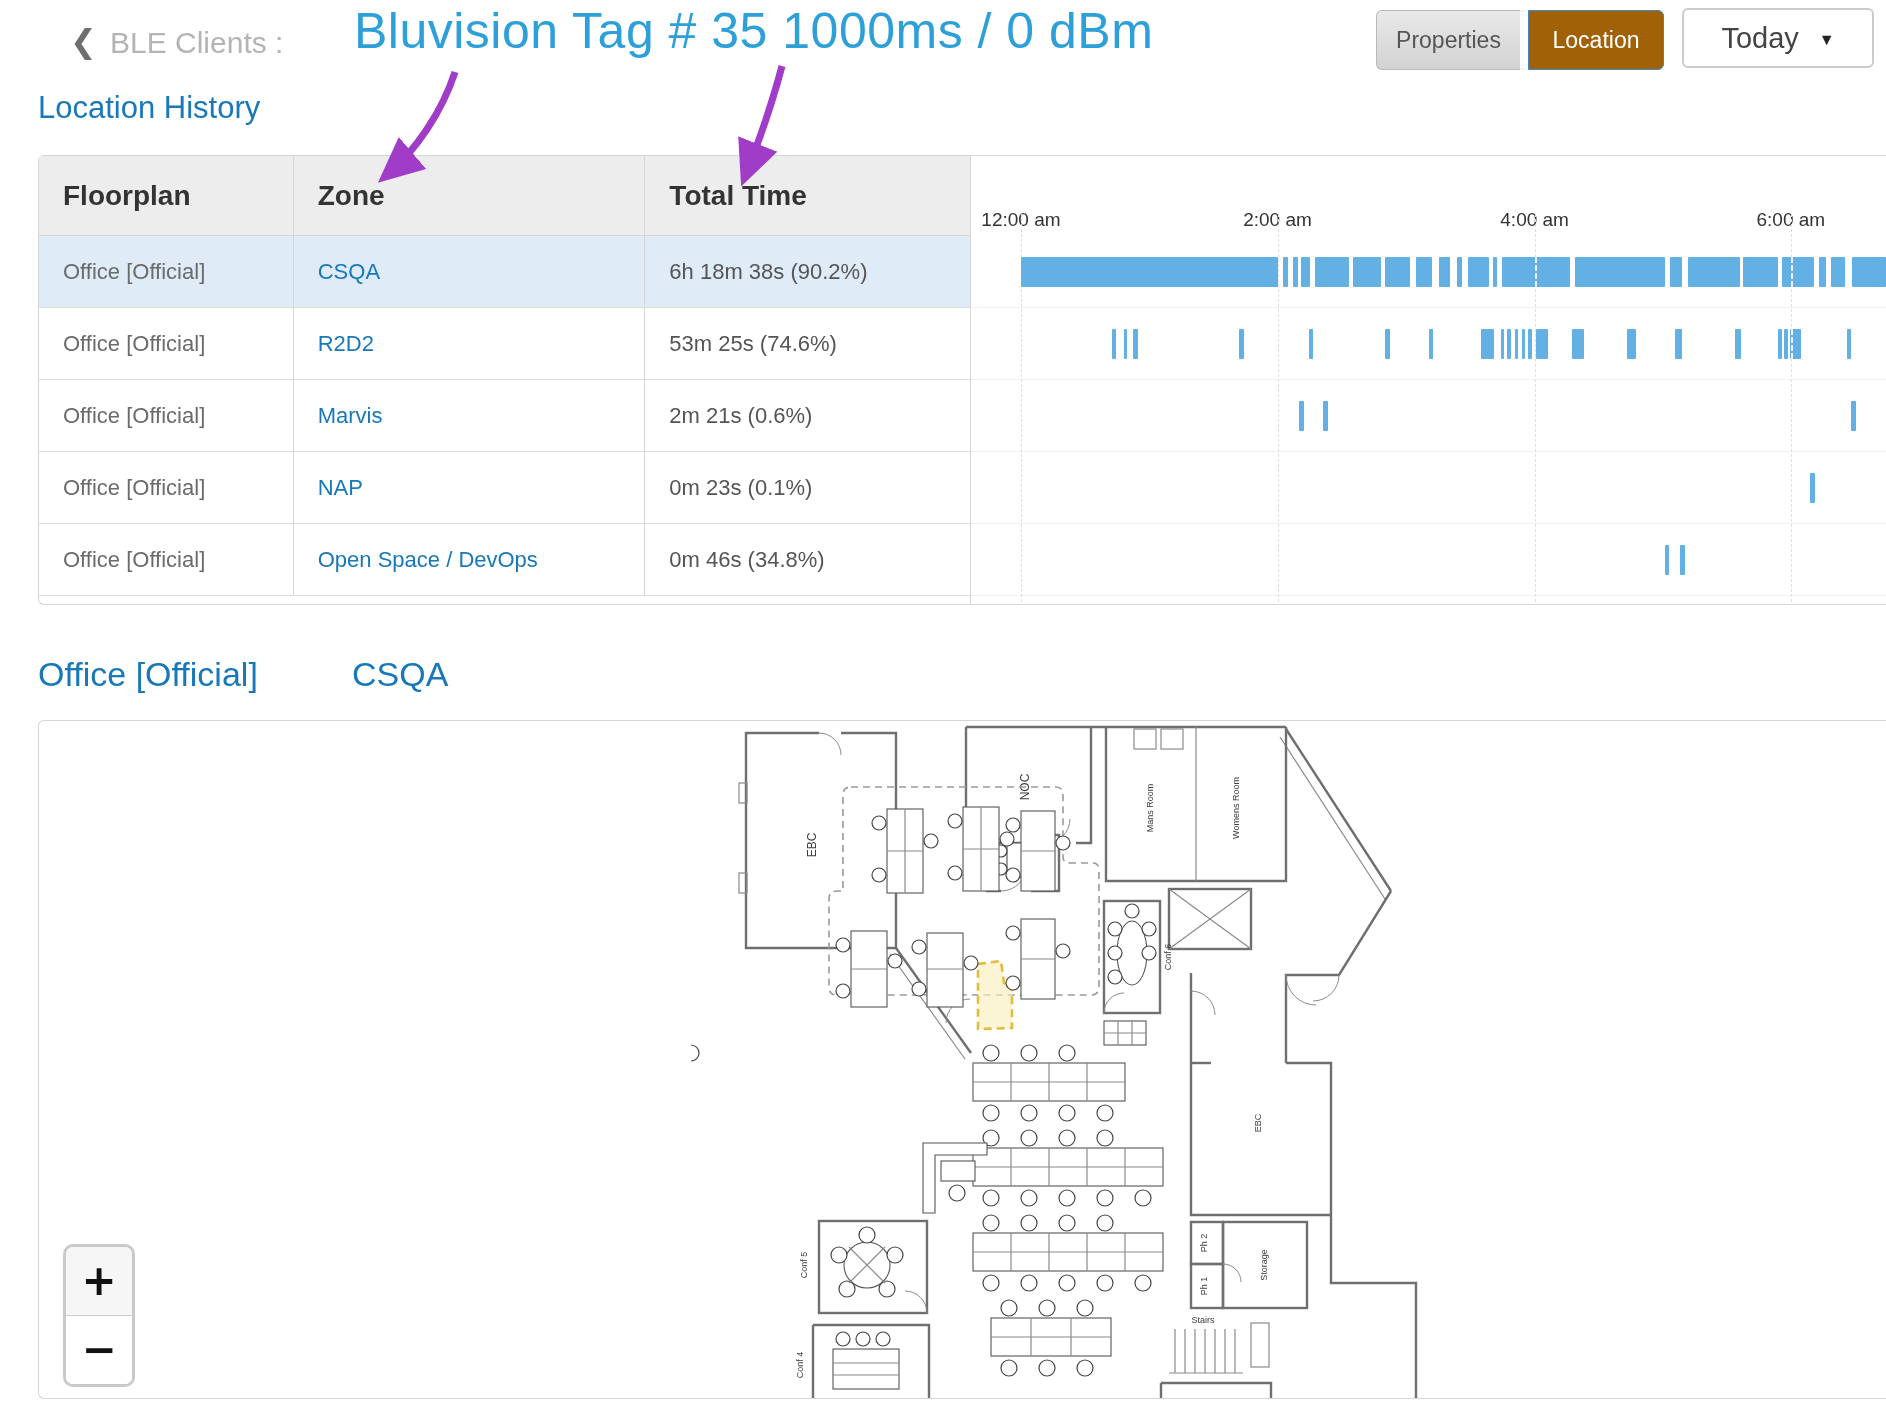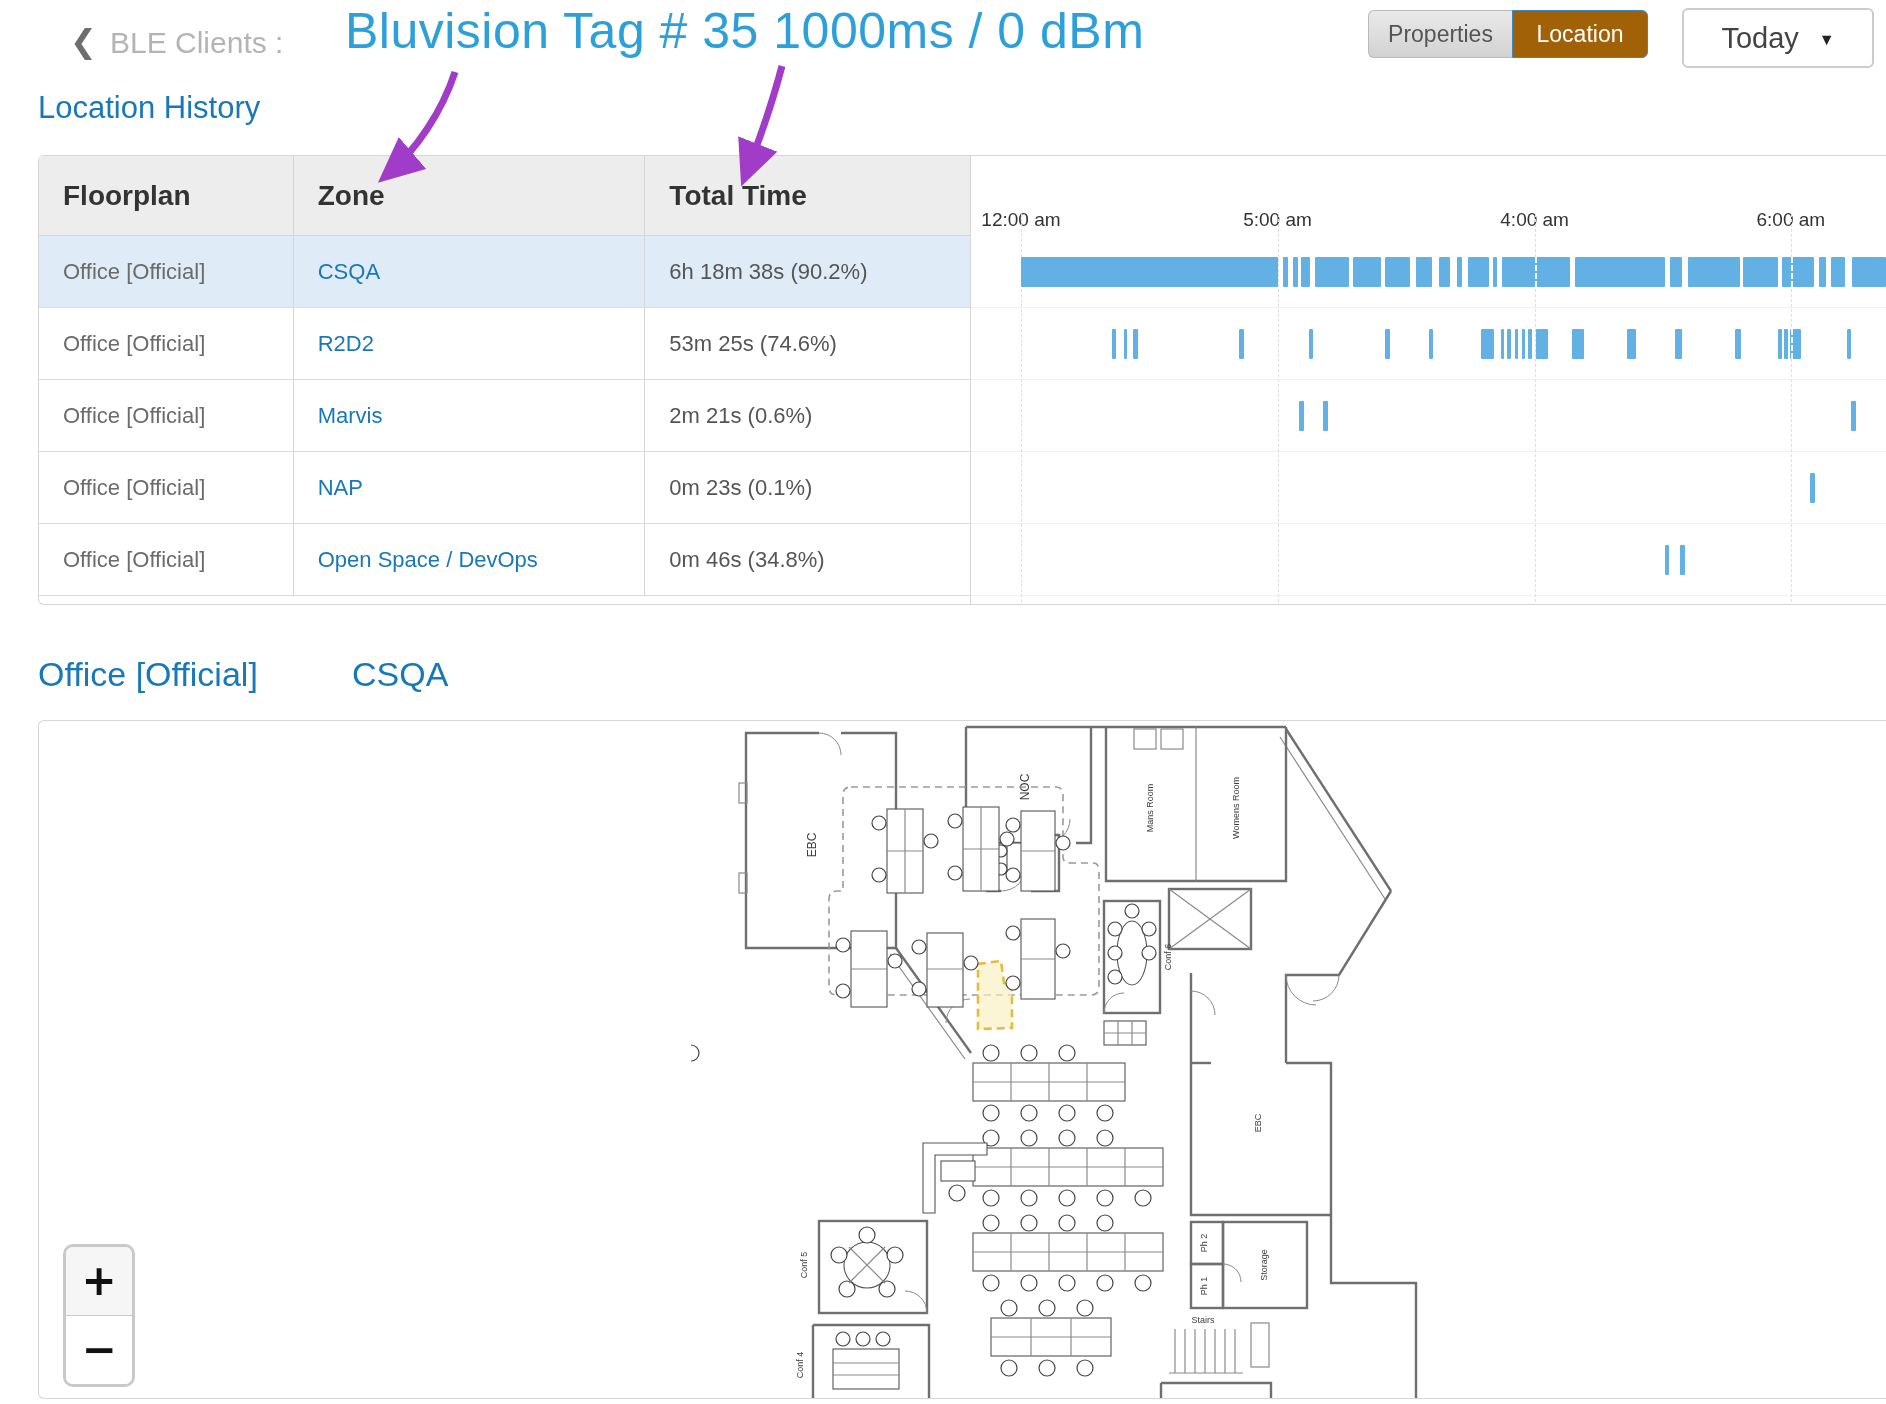--- a/index.html
+++ b/index.html
@@ -3,23 +3,23 @@
 <meta charset="utf-8">
 <style>
   * { box-sizing: border-box; margin: 0; padding: 0; }
   html,body { width:1886px; height:1404px; background:#fff; overflow:hidden;
     font-family:"Liberation Sans","DejaVu Sans",sans-serif; }
 
   
   #header { position:absolute; left:0; top:0; width:1886px; height:155px; }
   #back-chevron { position:absolute; left:70px; top:22px; font-size:32px; font-weight:bold; color:#6e6e6e; cursor:pointer; }
   #breadcrumb { position:absolute; left:110px; top:26px; font-size:30px; color:#b4b4b4; }
-  #page-title { position:absolute; left:345px; top:2px; font-size:50px; font-weight:300; color:#2d9fd9; letter-spacing:.5px; white-space:nowrap; }
+  #page-title { position:absolute; left:354px; top:2px; font-size:50px; font-weight:300; color:#2d9fd9; letter-spacing:.5px; white-space:nowrap; }
   #view-toggle { position:absolute; left:1368px; top:10px; height:56px; display:flex; border-radius:6px; }
-  .toggle-btn { height:48px; display:flex; align-items:center; justify-content:center; font-size:23px; cursor:pointer; }
+  .toggle-btn { height:60px; display:flex; align-items:center; justify-content:center; font-size:23px; cursor:pointer;margin-left:8px; }
   #btn-properties { width:144px; background:linear-gradient(#e9e9e9,#d2d2d2); color:#555; border:1px solid #b9b9b9; border-right:none; border-radius:6px 0 0 6px; }
   #btn-location { width:136px; background:#a16207; color:#fff; border:1px solid #3e87c2; border-radius:0 6px 6px 0; }
   #date-btn { position:absolute; left:1682px; top:8px; width:192px; height:60px; background:#fff; border:2px solid #ccc; border-radius:6px; display:flex; align-items:center; justify-content:center; gap:20px; cursor:pointer; }
   #date-btn .lbl { font-size:29px; color:#444; }
   #date-btn .caret { font-size:16px; color:#222; padding-top:4px; }
   #section-title-1 { position:absolute; left:38px; top:90px; font-size:31px; color:#1878b8; }
 
   
   #anno-svg { position:absolute; left:0; top:0; width:1886px; height:250px; pointer-events:none; z-index:8; }
 
@@ -143,21 +143,21 @@
           <span class="cell-link">Open Space / DevOps</span>
         </div>
       <div class="c3 cell-time">0m 46s (34.8%)</div>
     </div>
     <div class="t-strip"></div>
   </div>
 
   <div id="timeline">
     <div id="tl-axis">
         <span class="axis-label" style="left: 5.46%;">12:00 am</span>
-        <span class="axis-label" style="left: 33.5%;">5:00 am</span>
+        <span class="axis-label" style="left: 33.5%;">2:00 am</span>
         <span class="axis-label" style="left: 61.6%;">4:00 am</span>
         <span class="axis-label" style="left: 89.6%;">6:00 am</span>
       </div>
     <div class="track" style="top:80px">
         <div class="seg" style="left: 5.5%; width: 28%; background: rgb(98, 176, 228);"></div>
         <div class="seg" style="left: 34.1%; width: 0.6%; background: rgb(98, 176, 228);"></div>
         <div class="seg" style="left: 35.2%; width: 0.5%; background: rgb(98, 176, 228);"></div>
         <div class="seg" style="left: 36.1%; width: 0.9%; background: rgb(98, 176, 228);"></div>
         <div class="seg" style="left: 37.6%; width: 3.7%; background: rgb(98, 176, 228);"></div>
         <div class="seg" style="left: 41.8%; width: 3%; background: rgb(98, 176, 228);"></div>

